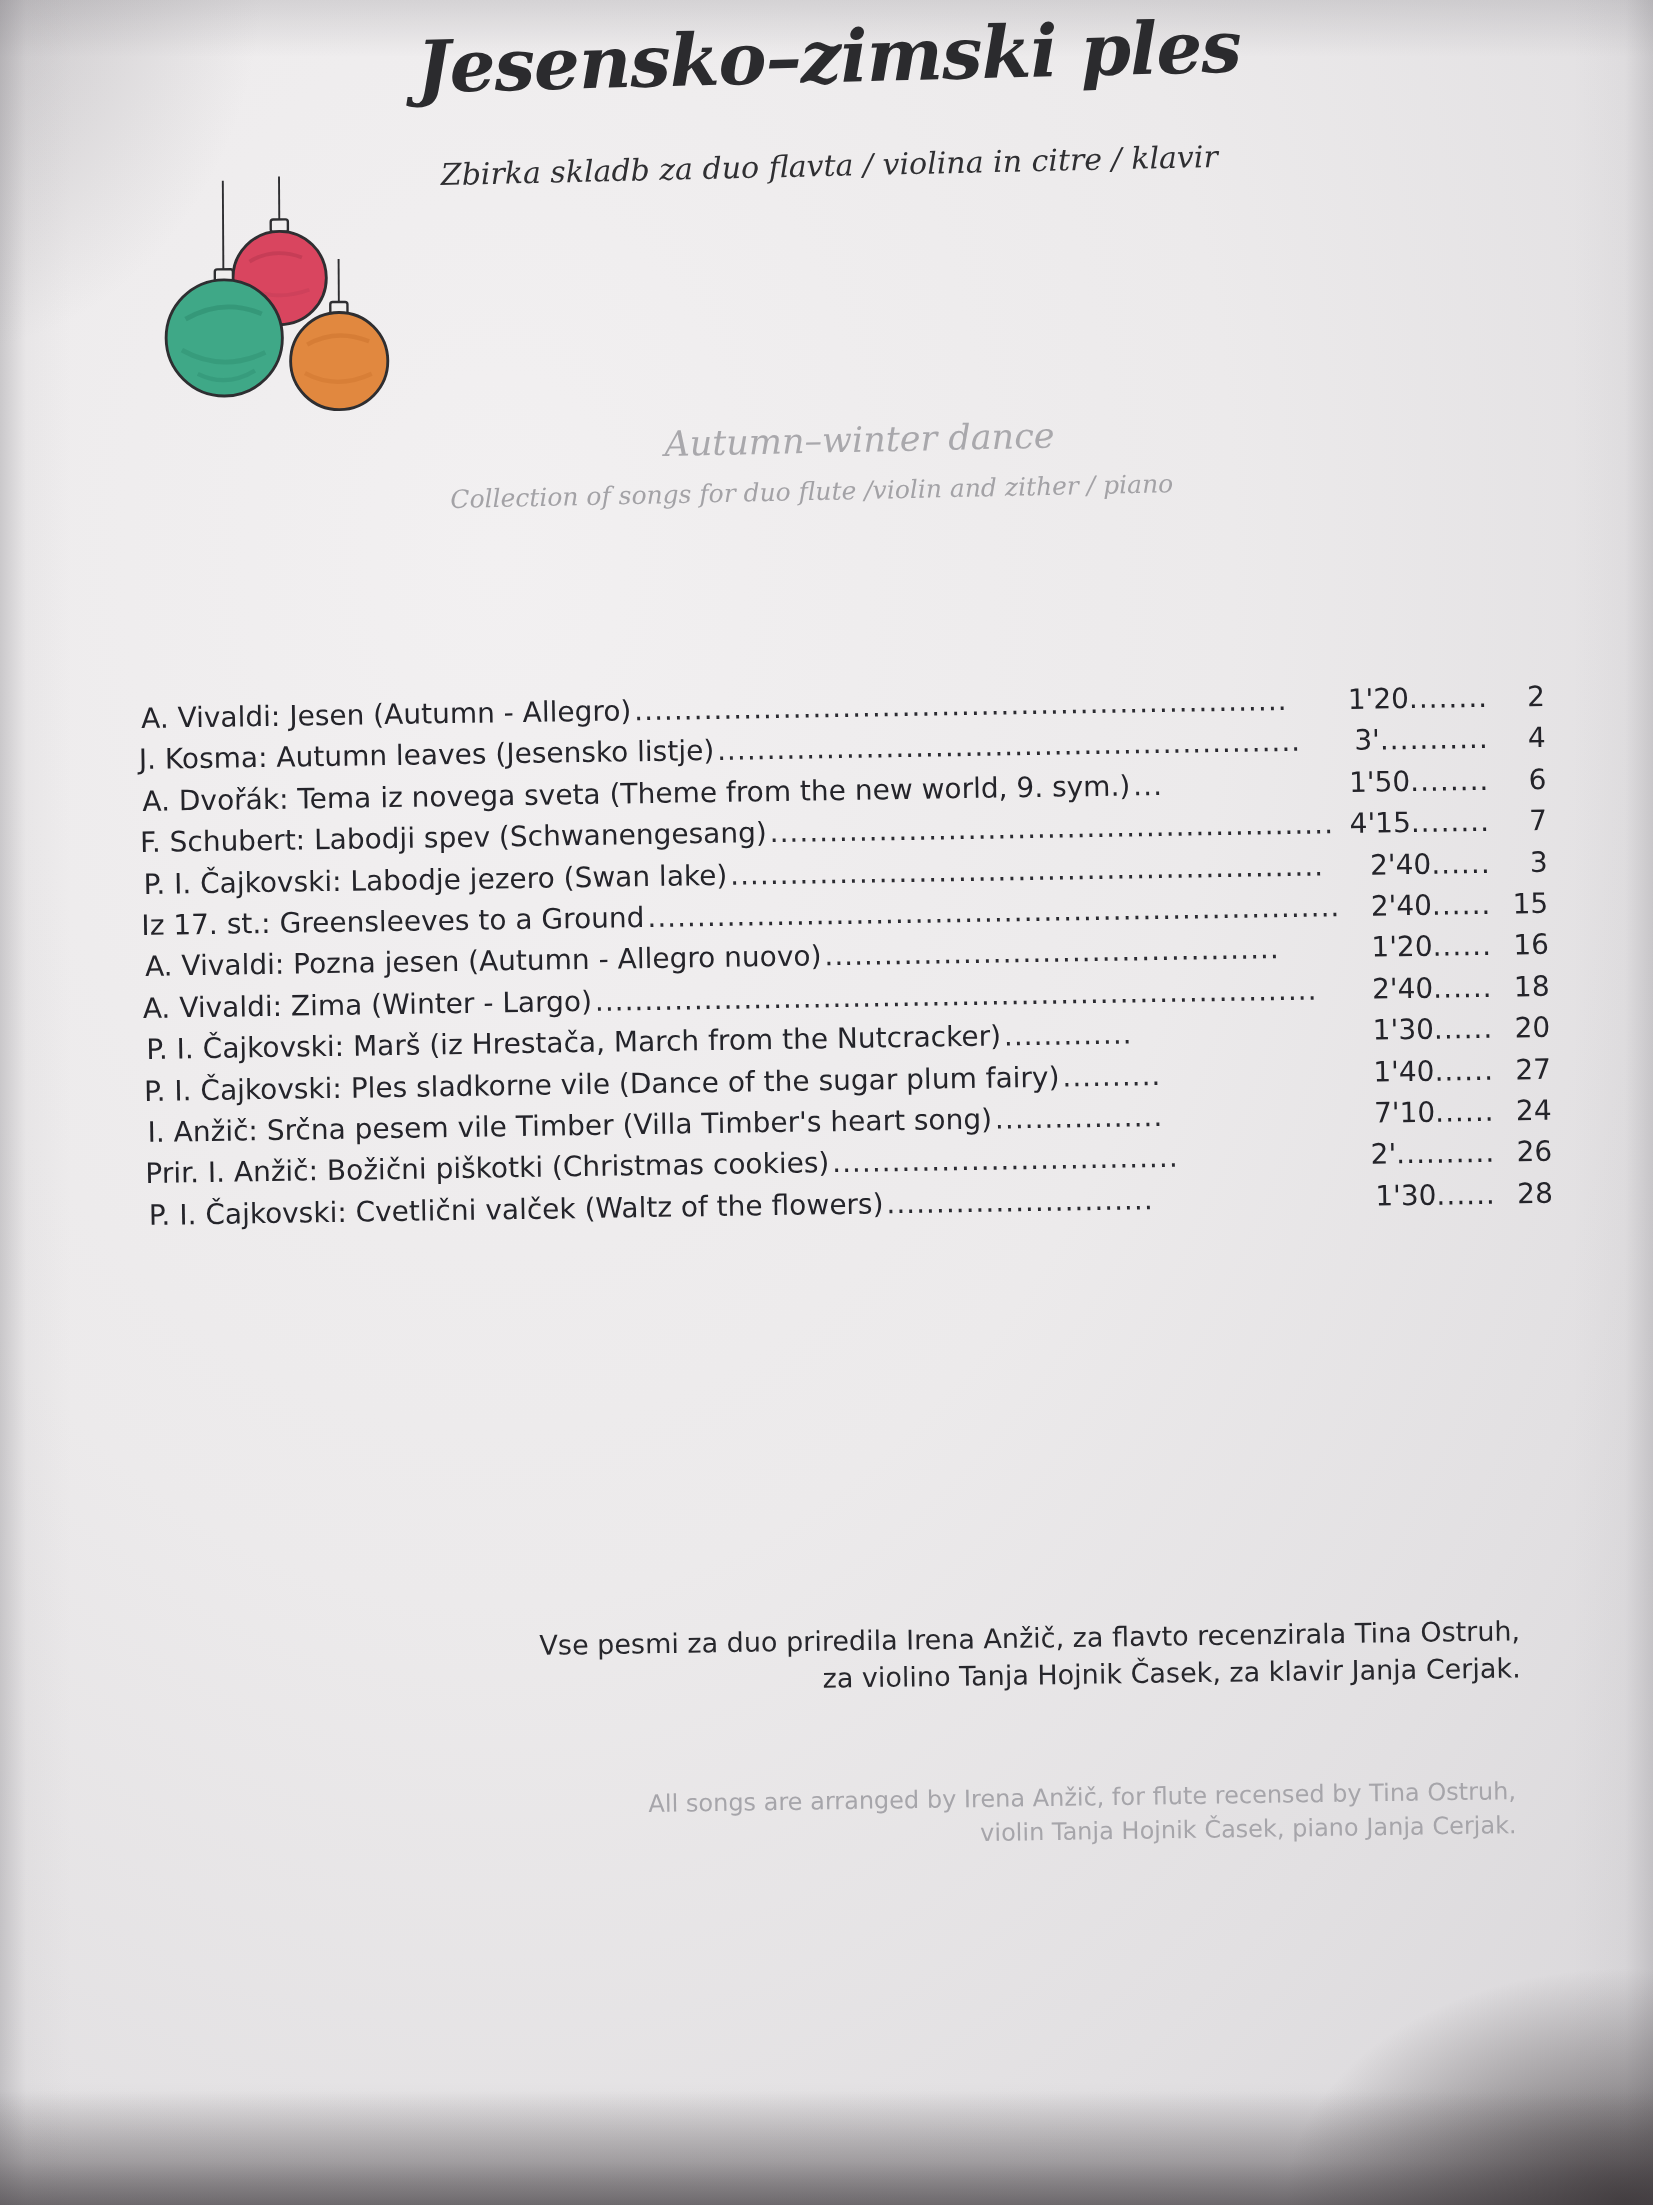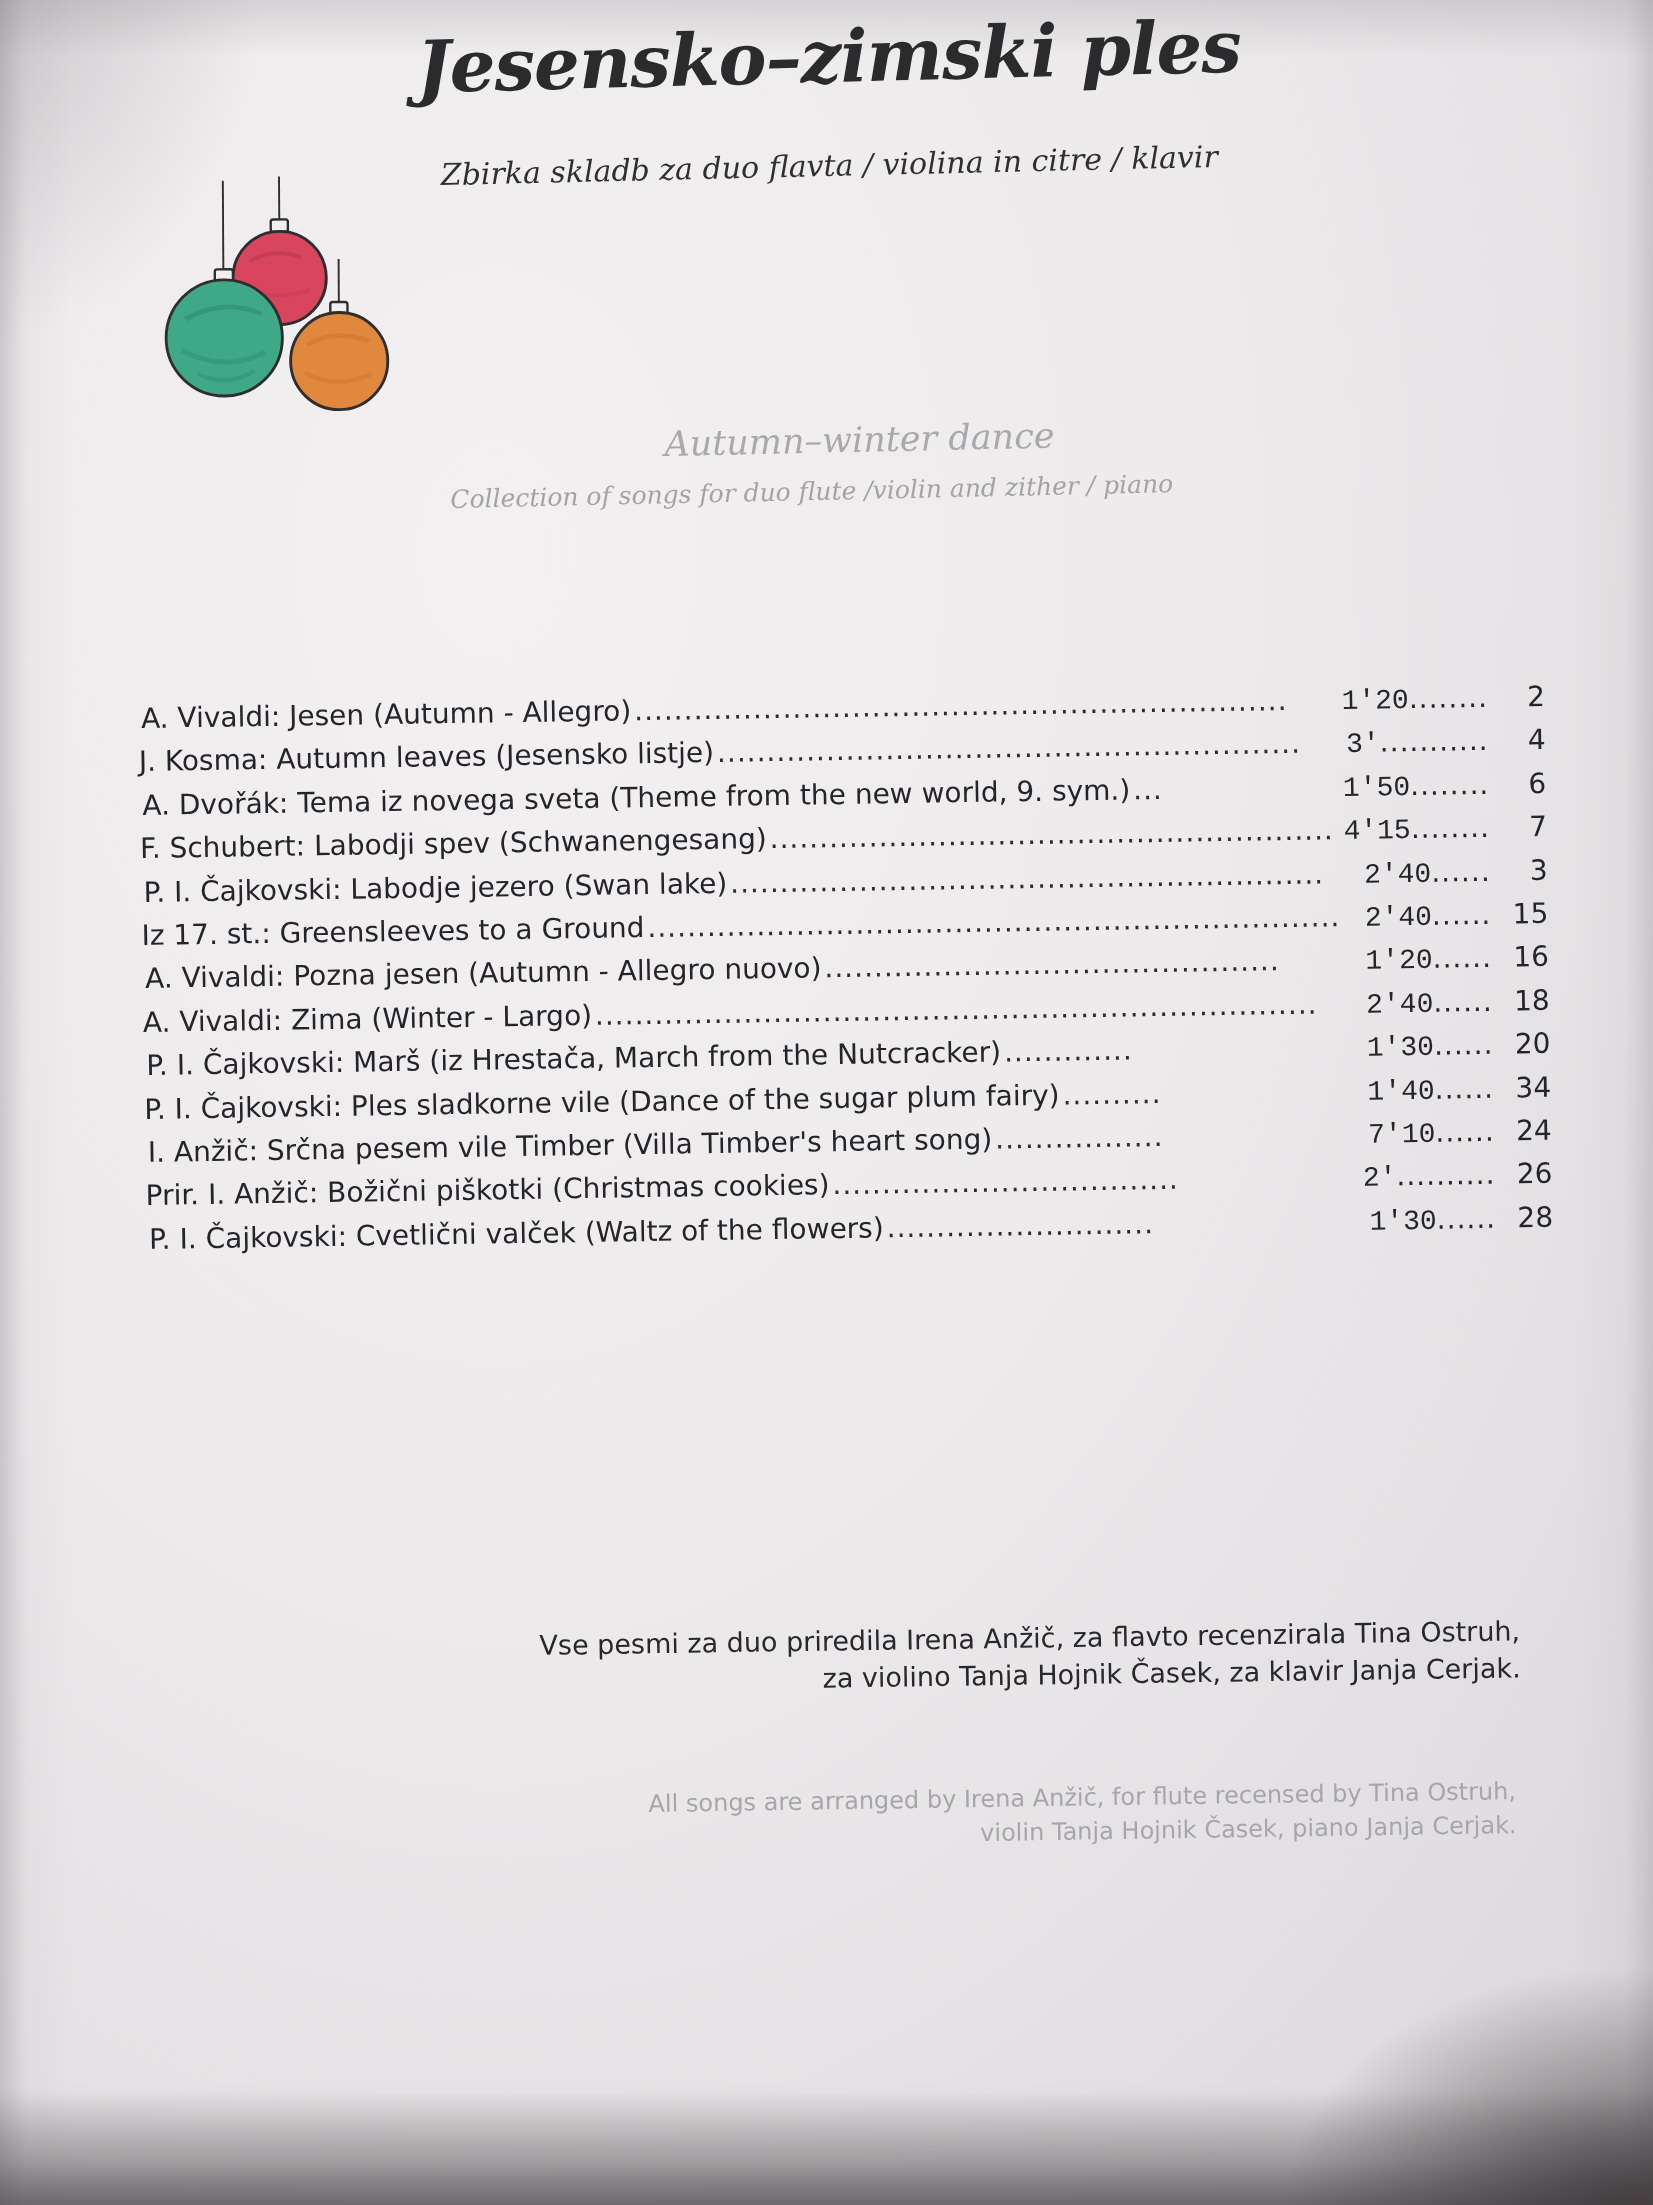--- a/index.html
+++ b/index.html
@@ -153,21 +153,20 @@
   .toc-row .t-dots {
     flex: 1 1 auto;
     overflow: hidden;
     letter-spacing: 1px;
     padding: 0 2.9px;
     color: #2a2a30;
   }
   .toc-row .t-dur {
     flex: 0 0 auto;
     text-align: right;
-    font-family: Liberation Mono, monospace;
   }
   .toc-row .t-dots2 {
     flex: 0 0 auto;
     letter-spacing: 1px;
   }
   .toc-row .t-page {
     flex: 0 0 auto;
     width: 57px;
     text-align: right;
   }
@@ -327,21 +326,21 @@
         <span class="t-dur">1'30</span>
         <span class="t-dots2">......</span>
         <span class="t-page">20</span>
       </div>
 
       <div class="toc-row">
         <span class="t-title">P. I. Čajkovski: Ples sladkorne vile (Dance of the sugar plum fairy)</span>
         <span class="t-dots">..........</span>
         <span class="t-dur">1'40</span>
         <span class="t-dots2">......</span>
-        <span class="t-page">34</span>
+        <span class="t-page">27</span>
       </div>
 
       <div class="toc-row">
         <span class="t-title">I. Anžič: Srčna pesem vile Timber (Villa Timber's heart song)</span>
         <span class="t-dots">.................</span>
         <span class="t-dur">7'10</span>
         <span class="t-dots2">......</span>
         <span class="t-page">24</span>
       </div>
 

